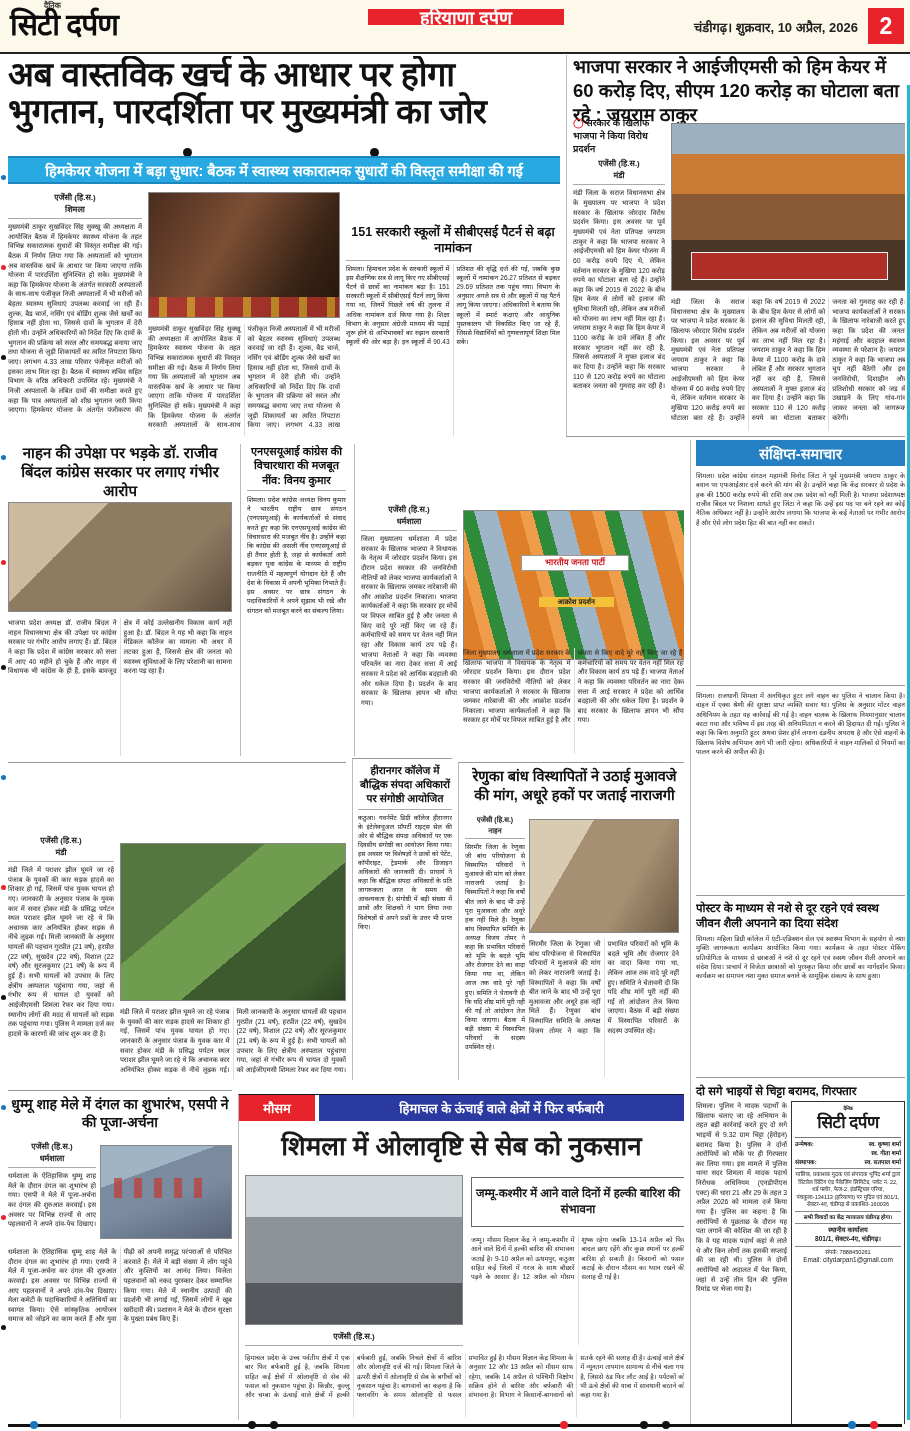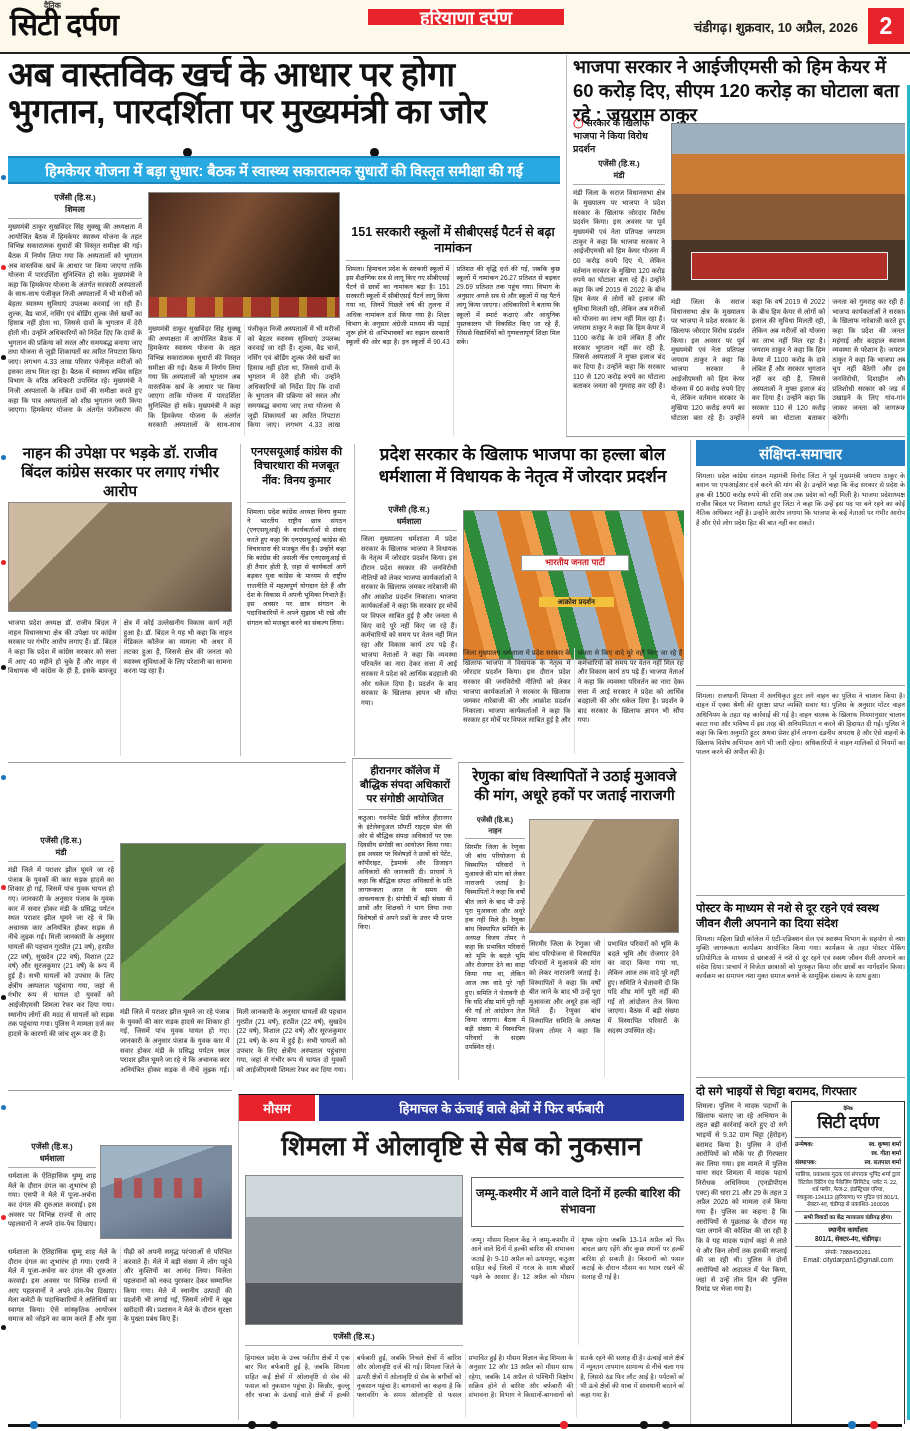--- a/index.html
+++ b/index.html
@@ -122,26 +122,25 @@
     <div class="body c3" style="position:absolute;left:104px;top:242px;width:235px;height:134px;">मंडी जिला के सराज विधानसभा क्षेत्र के मुख्यालय पर भाजपा ने प्रदेश सरकार के खिलाफ जोरदार विरोध प्रदर्शन किया। इस अवसर पर पूर्व मुख्यमंत्री एवं नेता प्रतिपक्ष जयराम ठाकुर ने कहा कि भाजपा सरकार ने आईजीएमसी को हिम केयर योजना में 60 करोड़ रुपये दिए थे, लेकिन वर्तमान सरकार के मुखिया 120 करोड़ रुपये का घोटाला बता रहे हैं। उन्होंने कहा कि वर्ष 2019 से 2022 के बीच हिम केयर से लोगों को इलाज की सुविधा मिलती रही, लेकिन अब मरीजों को योजना का लाभ नहीं मिल रहा है। जयराम ठाकुर ने कहा कि हिम केयर में 1100 करोड़ के दावे लंबित हैं और सरकार भुगतान नहीं कर रही है, जिससे अस्पतालों ने मुफ्त इलाज बंद कर दिया है। उन्होंने कहा कि सरकार 110 से 120 करोड़ रुपये का घोटाला बताकर जनता को गुमराह कर रही है। भाजपा कार्यकर्ताओं ने सरकार के खिलाफ नारेबाजी करते हुए कहा कि प्रदेश की जनता महंगाई और बदहाल स्वास्थ्य व्यवस्था से परेशान है। जयराम ठाकुर ने कहा कि भाजपा अब चुप नहीं बैठेगी और इस जनविरोधी, दिशाहीन और प्रतिशोधी सरकार को जड़ से उखाड़ने के लिए गांव-गांव जाकर जनता को जागरूक करेगी।</div>
   </section>
 
   <section class="art" style="left:8px;top:444px;width:224px;height:312px;">
     <h3 style="font-size:15px;text-align:center;line-height:1.25;">नाहन की उपेक्षा पर भड़के डॉ. राजीव बिंदल कांग्रेस सरकार पर लगाए गंभीर आरोप</h3>
     <div class="photo ph-men" style="left:0;top:58px;width:224px;height:110px;"></div>
     <div class="body c2" style="position:absolute;left:0;top:174px;width:224px;height:138px;">भाजपा प्रदेश अध्यक्ष डॉ. राजीव बिंदल ने नाहन विधानसभा क्षेत्र की उपेक्षा पर कांग्रेस सरकार पर गंभीर आरोप लगाए हैं। डॉ. बिंदल ने कहा कि प्रदेश में कांग्रेस सरकार को सत्ता में आए 40 महीने हो चुके हैं और नाहन से विधायक भी कांग्रेस के ही हैं, इसके बावजूद क्षेत्र में कोई उल्लेखनीय विकास कार्य नहीं हुआ है। डॉ. बिंदल ने यह भी कहा कि नाहन मेडिकल कॉलेज का मामला भी अधर में लटका हुआ है, जिससे क्षेत्र की जनता को स्वास्थ्य सुविधाओं के लिए परेशानी का सामना करना पड़ रहा है।</div>
   </section>
 
   <section class="art" style="left:240px;top:444px;width:106px;height:312px;border-left:1px solid #bbb;padding-left:6px;box-sizing:border-box;">
-    <h3 style="font-size:11px;text-align:center;line-height:1.3;border-bottom:1px solid #aaa;padding-bottom:15px;">एनएसयूआई कांग्रेस की विचारधारा की मजबूत नींव: विनय कुमार</h3>
+    <h3 style="font-size:11px;text-align:center;line-height:1.3;border-bottom:1px solid #aaa;padding-bottom:3px;">एनएसयूआई कांग्रेस की विचारधारा की मजबूत नींव: विनय कुमार</h3>
     <div class="body c1" style="margin-top:4px;height:240px;font-size:6.5px;">शिमला। प्रदेश कांग्रेस अध्यक्ष विनय कुमार ने भारतीय राष्ट्रीय छात्र संगठन (एनएसयूआई) के कार्यकर्ताओं से संवाद करते हुए कहा कि एनएसयूआई कांग्रेस की विचारधारा की मजबूत नींव है। उन्होंने कहा कि कांग्रेस की असली नींव एनएसयूआई से ही तैयार होती है, जहां से कार्यकर्ता आगे बढ़कर युवा कांग्रेस के माध्यम से राष्ट्रीय राजनीति में महत्वपूर्ण योगदान देते हैं और देश के विकास में अपनी भूमिका निभाते हैं। इस अवसर पर छात्र संगठन के पदाधिकारियों ने अपने सुझाव भी रखे और संगठन को मजबूत करने का संकल्प लिया।</div>
   </section>
 
   <section class="art" style="left:354px;top:444px;width:330px;height:312px;border-left:1px solid #bbb;padding-left:6px;box-sizing:border-box;">
-    <h3 style="font-size:17px;text-align:center;line-height:1.3;">प्रदेश सरकार के खिलाफ भाजपा का हल्ला बोल धर्मशाला में विधायक के नेतृत्व में जोरदार प्रदर्शन</h3>
     <div style="position:absolute;left:6px;top:60px;width:96px;height:250px;overflow:hidden;">
       <div class="byline">
         <span>एजेंसी (हि.स.)</span>
         <span>धर्मशाला</span>
       </div>
       <div class="body c1" style="height:210px;">जिला मुख्यालय धर्मशाला में प्रदेश सरकार के खिलाफ भाजपा ने विधायक के नेतृत्व में जोरदार प्रदर्शन किया। इस दौरान प्रदेश सरकार की जनविरोधी नीतियों को लेकर भाजपा कार्यकर्ताओं ने सरकार के खिलाफ जमकर नारेबाजी की और आक्रोश प्रदर्शन निकाला। भाजपा कार्यकर्ताओं ने कहा कि सरकार हर मोर्चे पर विफल साबित हुई है और जनता से किए वादे पूरे नहीं किए जा रहे हैं। कर्मचारियों को समय पर वेतन नहीं मिल रहा और विकास कार्य ठप पड़े हैं। भाजपा नेताओं ने कहा कि व्यवस्था परिवर्तन का नारा देकर सत्ता में आई सरकार ने प्रदेश को आर्थिक बदहाली की ओर धकेल दिया है। प्रदर्शन के बाद सरकार के खिलाफ ज्ञापन भी सौंपा गया।</div>
     </div>
     <div class="photo ph-flags" style="left:108px;top:66px;width:222px;height:150px;">
       <div class="sign sign1">भारतीय जनता पार्टी</div>
       <div class="sign sign2">आक्रोश प्रदर्शन</div>
@@ -221,20 +220,21 @@
         <span>एजेंसी (हि.स.)</span>
         <span>नाहन</span>
       </div>
       <div class="body c1" style="height:224px;font-size:6.4px;">सिरमौर जिला के रेणुका जी बांध परियोजना से विस्थापित परिवारों ने मुआवजे की मांग को लेकर नाराजगी जताई है। विस्थापितों ने कहा कि वर्षों बीत जाने के बाद भी उन्हें पूरा मुआवजा और अधूरे हक नहीं मिले हैं। रेणुका बांध विस्थापित समिति के अध्यक्ष विजय तोमर ने कहा कि प्रभावित परिवारों को भूमि के बदले भूमि और रोजगार देने का वादा किया गया था, लेकिन आज तक वादे पूरे नहीं हुए। समिति ने चेतावनी दी कि यदि शीघ्र मांगें पूरी नहीं की गईं तो आंदोलन तेज किया जाएगा। बैठक में बड़ी संख्या में विस्थापित परिवारों के सदस्य उपस्थित रहे।</div>
     </div>
     <div class="photo ph-renuka" style="left:70px;top:56px;width:150px;height:114px;"></div>
     <div class="body c2" style="position:absolute;left:70px;top:176px;width:150px;height:138px;">सिरमौर जिला के रेणुका जी बांध परियोजना से विस्थापित परिवारों ने मुआवजे की मांग को लेकर नाराजगी जताई है। विस्थापितों ने कहा कि वर्षों बीत जाने के बाद भी उन्हें पूरा मुआवजा और अधूरे हक नहीं मिले हैं। रेणुका बांध विस्थापित समिति के अध्यक्ष विजय तोमर ने कहा कि प्रभावित परिवारों को भूमि के बदले भूमि और रोजगार देने का वादा किया गया था, लेकिन आज तक वादे पूरे नहीं हुए। समिति ने चेतावनी दी कि यदि शीघ्र मांगें पूरी नहीं की गईं तो आंदोलन तेज किया जाएगा। बैठक में बड़ी संख्या में विस्थापित परिवारों के सदस्य उपस्थित रहे।</div>
   </section>
 
   <section class="art" style="left:8px;top:1090px;width:224px;height:330px;border-top:1px solid #999;padding-top:4px;box-sizing:border-box;">
+    <h3 style="font-size:14px;text-align:center;line-height:1.3;">धुम्मू शाह मेले में दंगल का शुभारंभ, एसपी ने की पूजा-अर्चना</h3>
     <div style="position:absolute;left:0;top:50px;width:88px;height:100px;overflow:hidden;">
       <div class="byline">
         <span>एजेंसी (हि.स.)</span>
         <span>धर्मशाला</span>
       </div>
       <div class="body c1" style="height:60px;">धर्मशाला के ऐतिहासिक धुम्मू शाह मेले के दौरान दंगल का शुभारंभ हो गया। एसपी ने मेले में पूजा-अर्चना कर दंगल की शुरुआत करवाई। इस अवसर पर विभिन्न राज्यों से आए पहलवानों ने अपने दांव-पेच दिखाए। मेला कमेटी के पदाधिकारियों ने अतिथियों का स्वागत किया। ऐसे सांस्कृतिक आयोजन समाज को जोड़ने का काम करते हैं और युवा पीढ़ी को अपनी समृद्ध परंपराओं से परिचित करवाते हैं। मेले में बड़ी संख्या में लोग पहुंचे और कुश्तियों का आनंद लिया। विजेता पहलवानों को नकद पुरस्कार देकर सम्मानित किया गया। मेले में स्थानीय उत्पादों की प्रदर्शनी भी लगाई गई, जिसमें लोगों ने खूब खरीदारी की। प्रशासन ने मेले के दौरान सुरक्षा के पुख्ता प्रबंध किए हैं।</div>
     </div>
     <div class="photo ph-mela" style="left:92px;top:54px;width:132px;height:94px;"></div>
     <div class="body c2" style="position:absolute;left:0;top:156px;width:224px;height:172px;">धर्मशाला के ऐतिहासिक धुम्मू शाह मेले के दौरान दंगल का शुभारंभ हो गया। एसपी ने मेले में पूजा-अर्चना कर दंगल की शुरुआत करवाई। इस अवसर पर विभिन्न राज्यों से आए पहलवानों ने अपने दांव-पेच दिखाए। मेला कमेटी के पदाधिकारियों ने अतिथियों का स्वागत किया। ऐसे सांस्कृतिक आयोजन समाज को जोड़ने का काम करते हैं और युवा पीढ़ी को अपनी समृद्ध परंपराओं से परिचित करवाते हैं। मेले में बड़ी संख्या में लोग पहुंचे और कुश्तियों का आनंद लिया। विजेता पहलवानों को नकद पुरस्कार देकर सम्मानित किया गया। मेले में स्थानीय उत्पादों की प्रदर्शनी भी लगाई गई, जिसमें लोगों ने खूब खरीदारी की। प्रशासन ने मेले के दौरान सुरक्षा के पुख्ता प्रबंध किए हैं।</div>
   </section>

